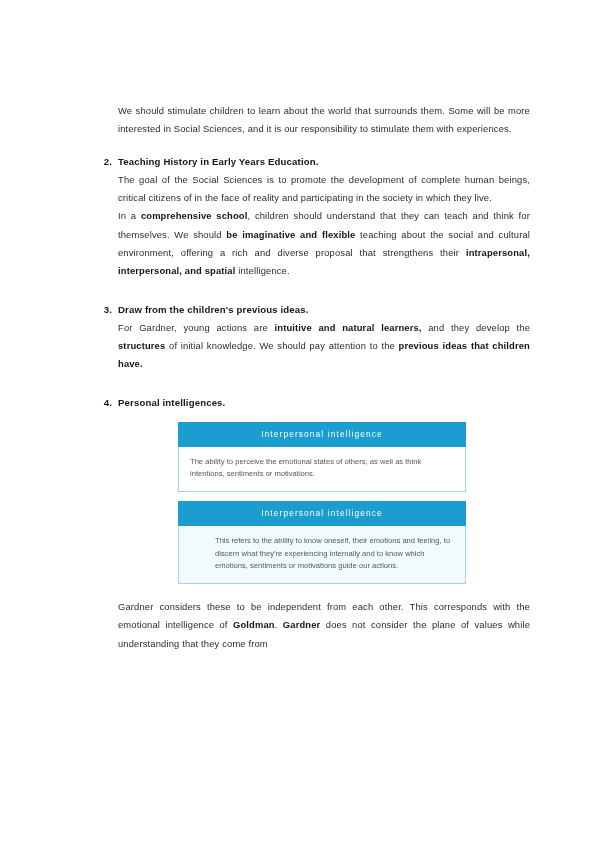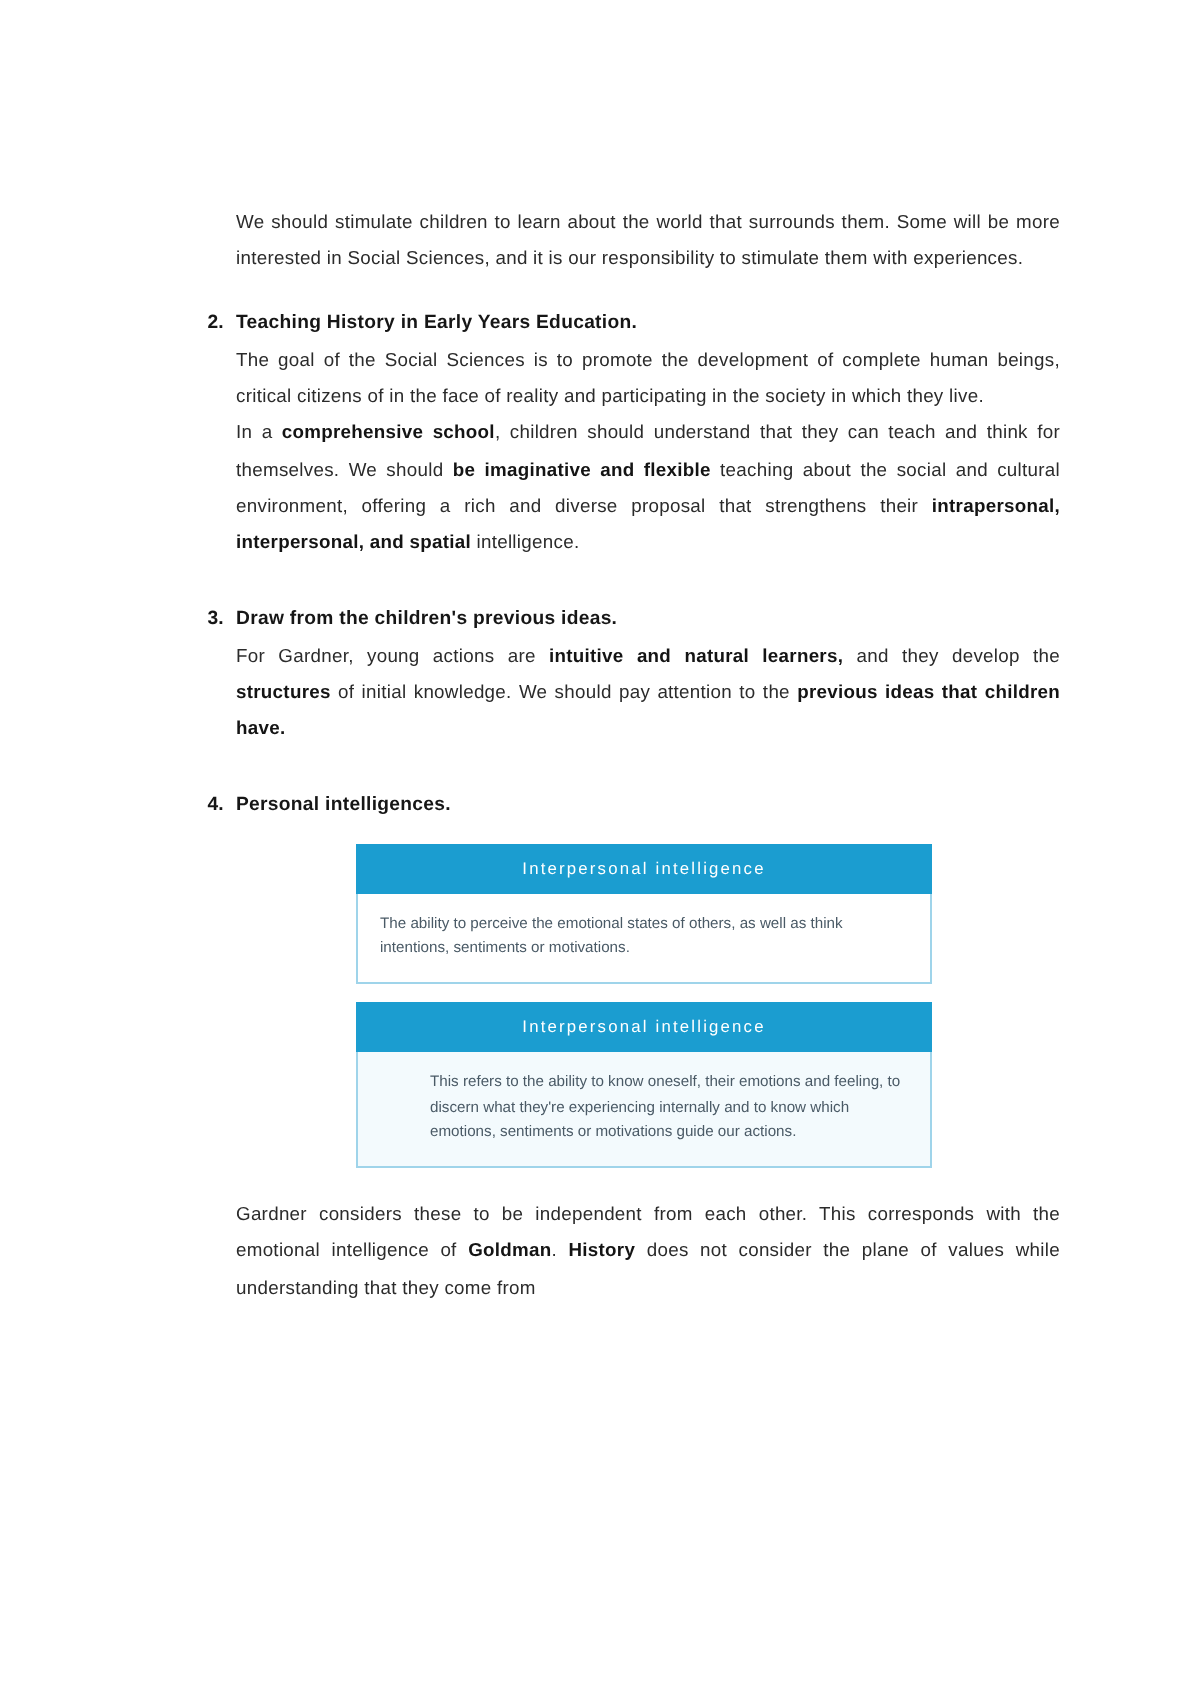--- a/index.html
+++ b/index.html
@@ -136,15 +136,15 @@
     <div class="card">
       <div class="card-header">Interpersonal intelligence</div>
       <div class="card-body">The ability to perceive the emotional states of others, as well as think intentions, sentiments or motivations.</div>
     </div>
     <div class="card">
       <div class="card-header">Interpersonal intelligence</div>
       <div class="card-body alt">This refers to the ability to know oneself, their emotions and feeling, to discern what they're experiencing internally and to know which emotions, sentiments or motivations guide our actions.</div>
     </div>
   </div>
 
-  <p class="para after-diagram"><span>Gardner considers these to be independent from each other. This corresponds with the emotional intelligence of </span><b>Goldman</b><span>. </span><b>History</b><span> does not consider the plane of values while understanding that they come from</span></p>
+  <p class="para after-diagram"><span>Gardner considers these to be independent from each other. This corresponds with the emotional intelligence of </span><b>Goldman</b><span>. </span><b>Gardner</b><span> does not consider the plane of values while understanding that they come from</span></p>
 
 </div>
 
 </body></html>

